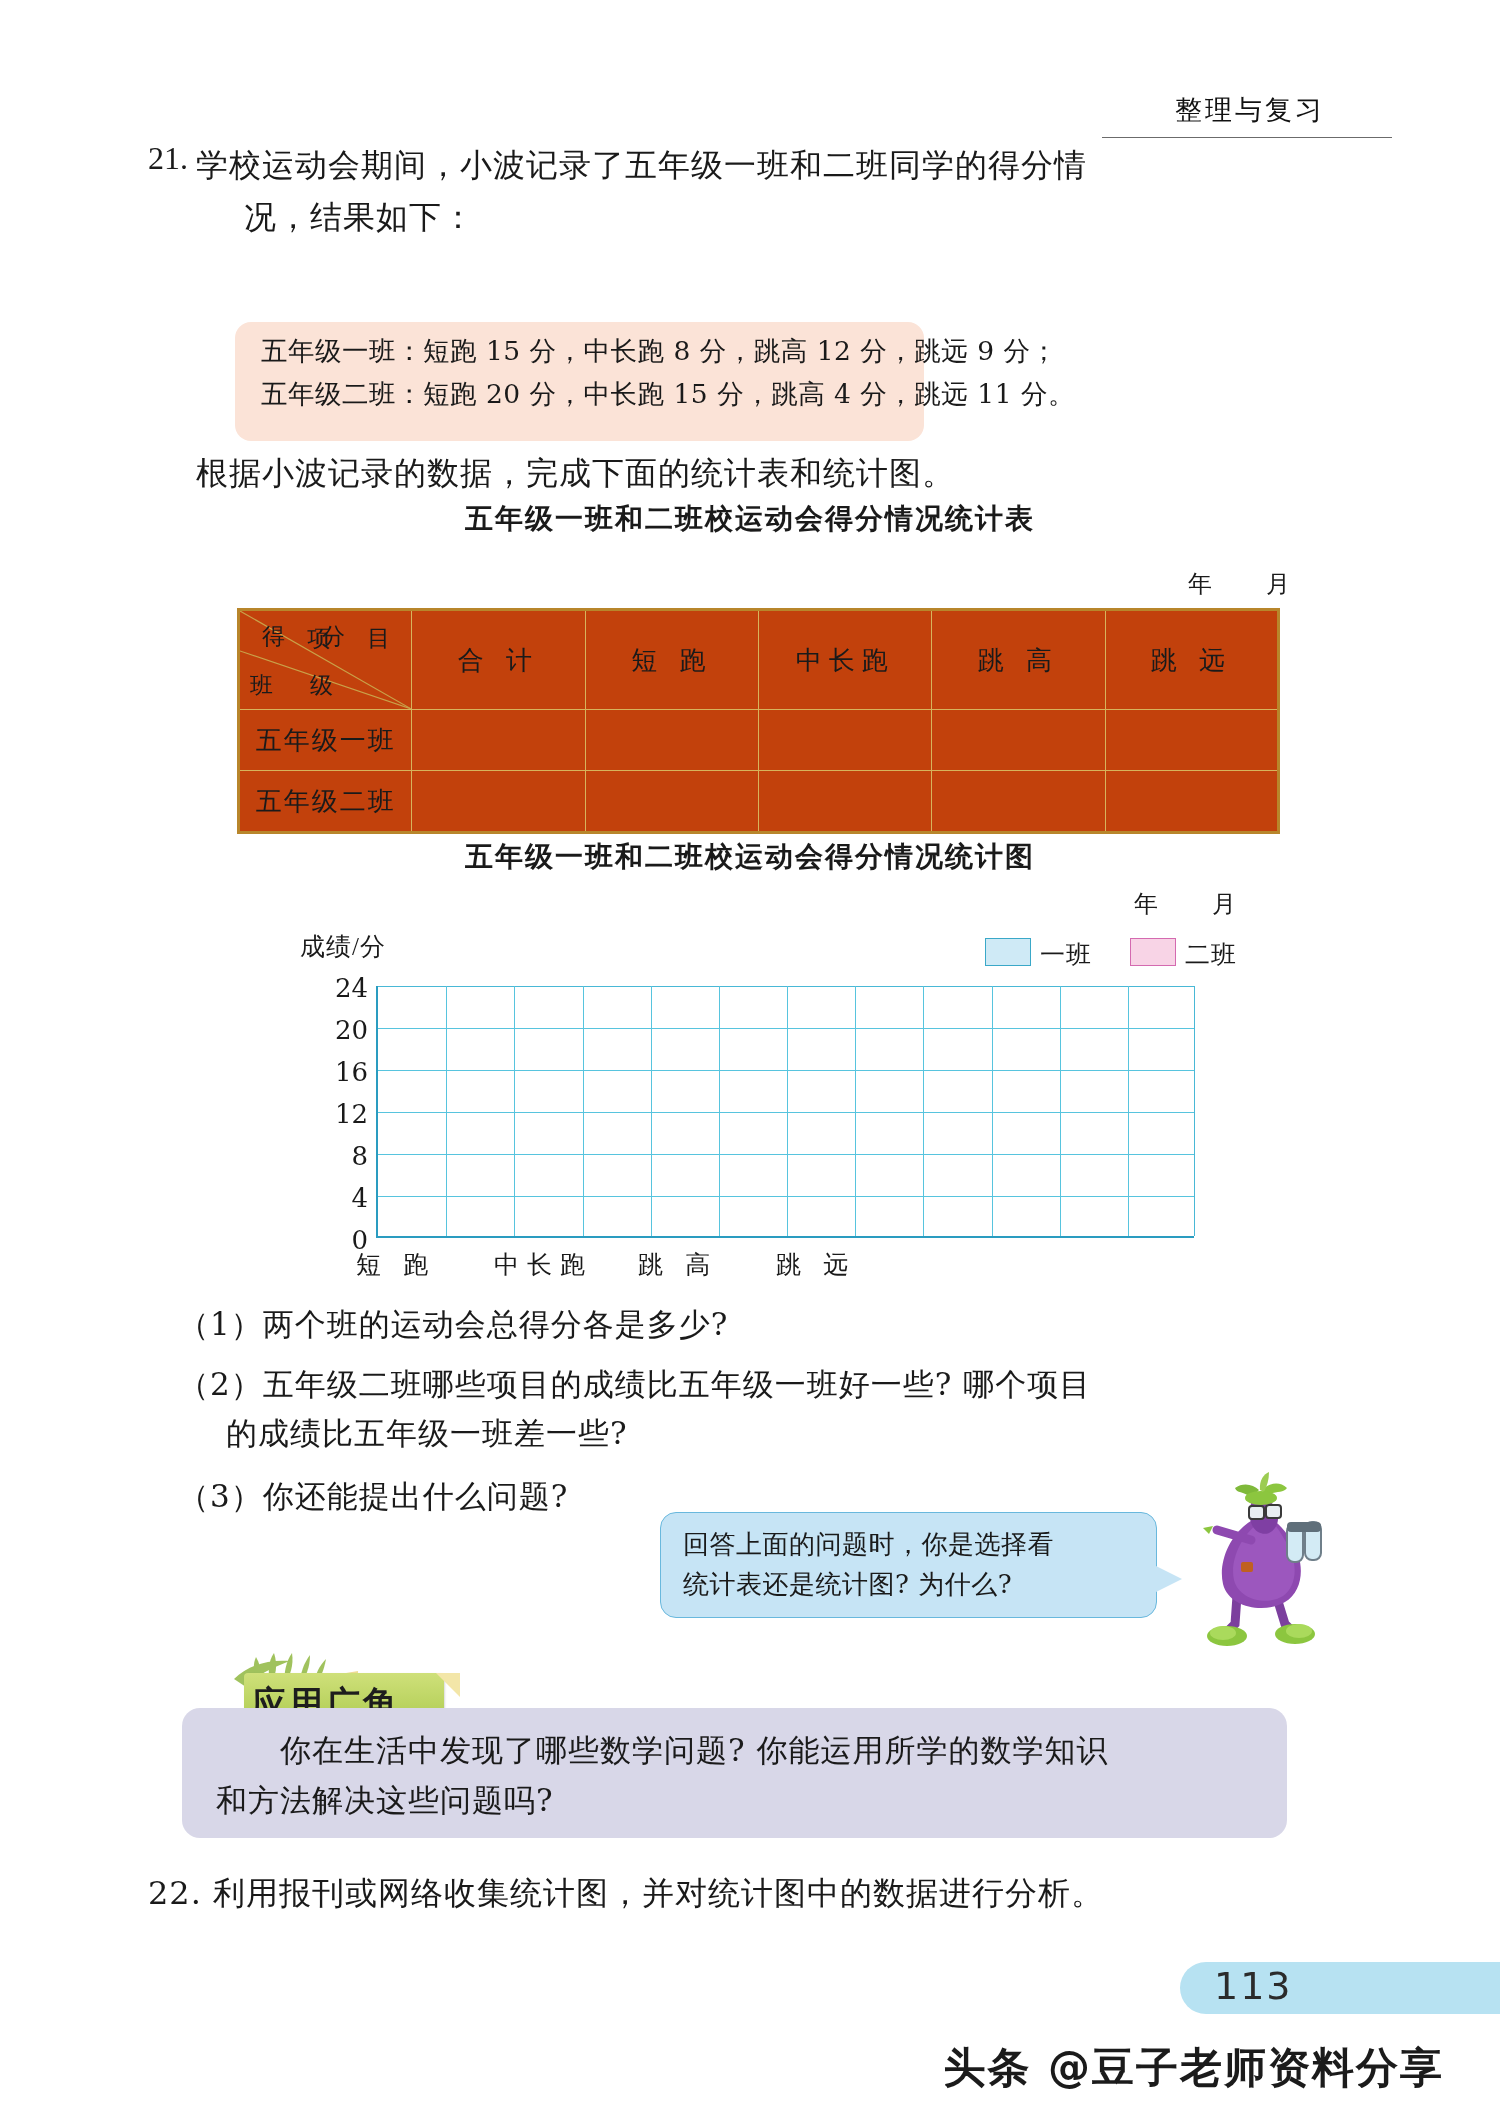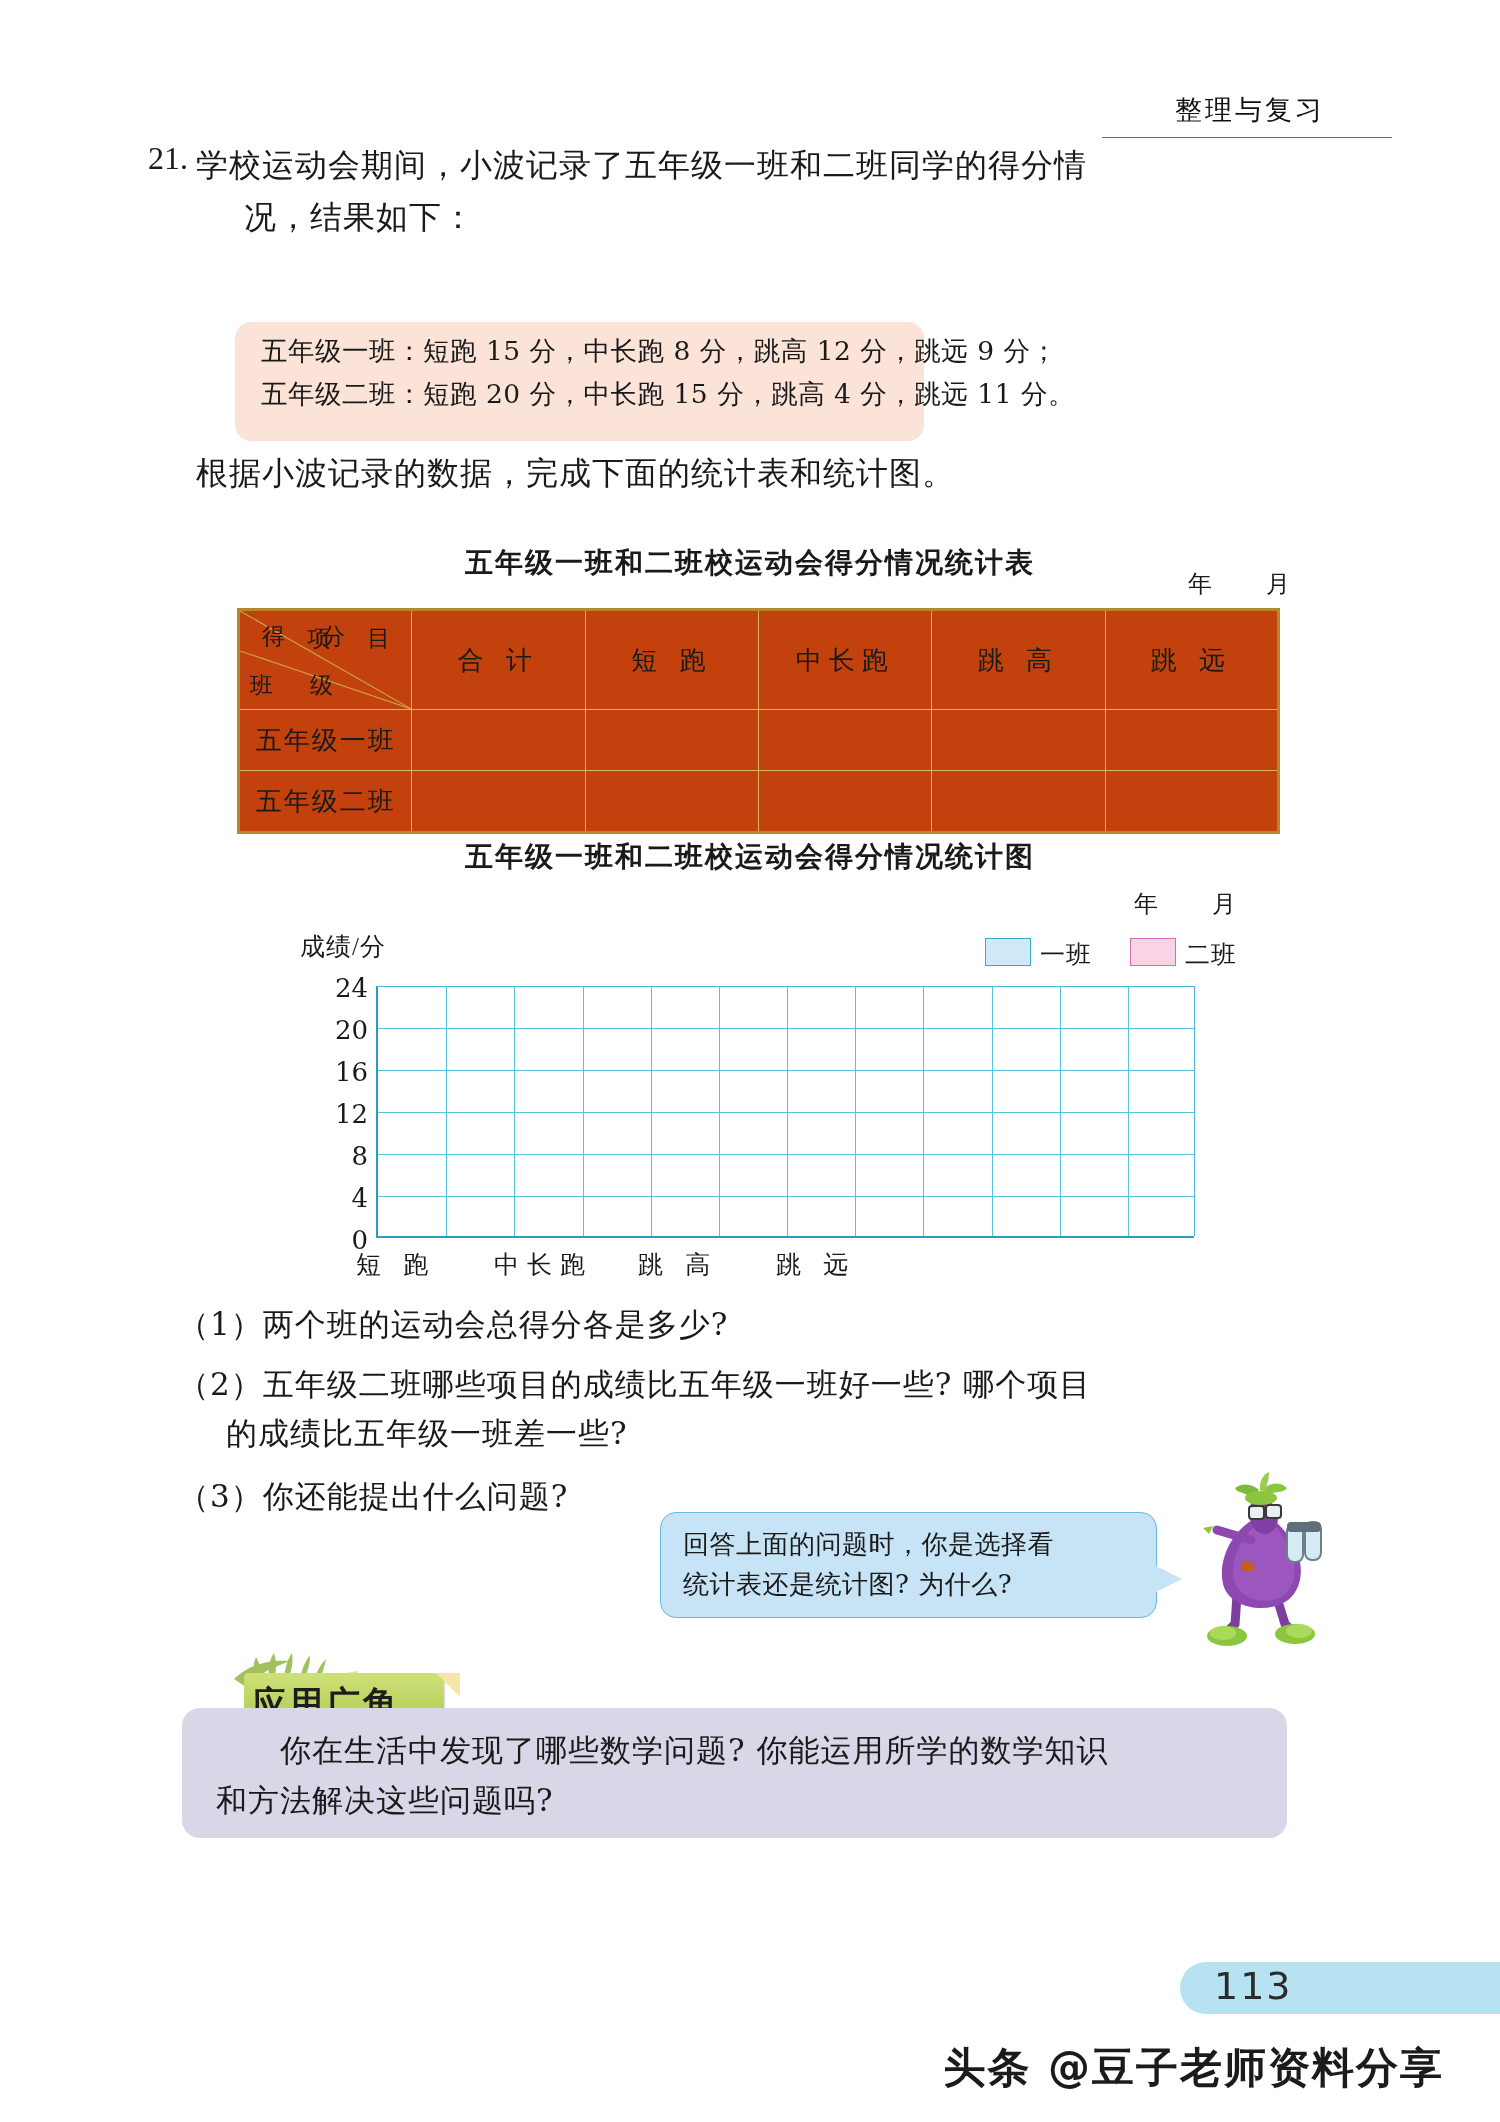--- a/index.html
+++ b/index.html
@@ -47,21 +47,21 @@
   }
   .databox .row{
     font-size:26.5px;line-height:1.62;white-space:nowrap;letter-spacing:0.5px;
     font-family:"DejaVu Serif","Liberation Serif",serif;
   }
 
   .lead{position:absolute;left:196px;top:452px;font-size:32px;letter-spacing:1px;
         font-family:"DejaVu Serif","Liberation Serif",serif;}
 
   
-  .tbl-title{position:absolute;left:0;top:544px;width:1500px;text-align:center;
+  .tbl-title{position:absolute;left:0;top:500px;width:1500px;text-align:center;
              font-size:28px;font-weight:bold;letter-spacing:2px;
              font-family:"DejaVu Sans","Liberation Sans",sans-serif;}
   .tbl-date{position:absolute;right:208px;top:568px;font-size:24px;letter-spacing:2px;}
   .tbl-date span{margin-left:44px;}
 
   .table-wrap{position:absolute;left:237px;top:608px;width:1043px;}
   table.stat{border-collapse:collapse;width:1043px;background:#c2410c;table-layout:fixed;}
   table.stat td{
     border:1px solid #d7b45c;height:58px;text-align:center;
     font-size:26px;letter-spacing:7px;
@@ -381,19 +381,20 @@
     <div class="tag"></div>
     <span class="corner-fold"></span>
     <div class="tag-text">应用广角</div>
   </div>
 
   <div class="purple-box">
     <div class="pt indent">你在生活中发现了哪些数学问题? 你能运用所学的数学知识</div>
     <div class="pt">和方法解决这些问题吗?</div>
   </div>
 
+  <div class="q22">22. 利用报刊或网络收集统计图，并对统计图中的数据进行分析。</div>
 
   <div class="pagenum">
     <span class="pn">113</span>
   </div>
   <div class="watermark">头条 @豆子老师资料分享</div>
 
 </div>
 
 </body></html>

